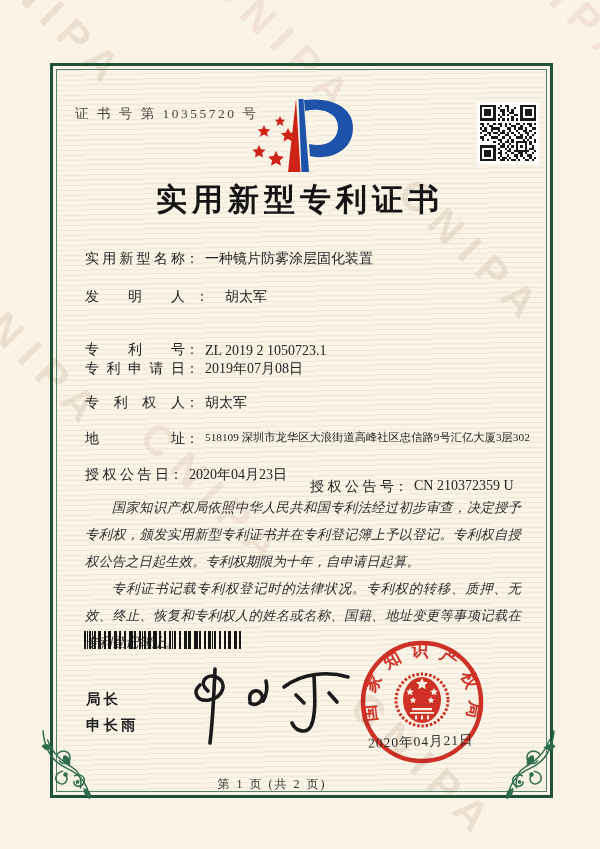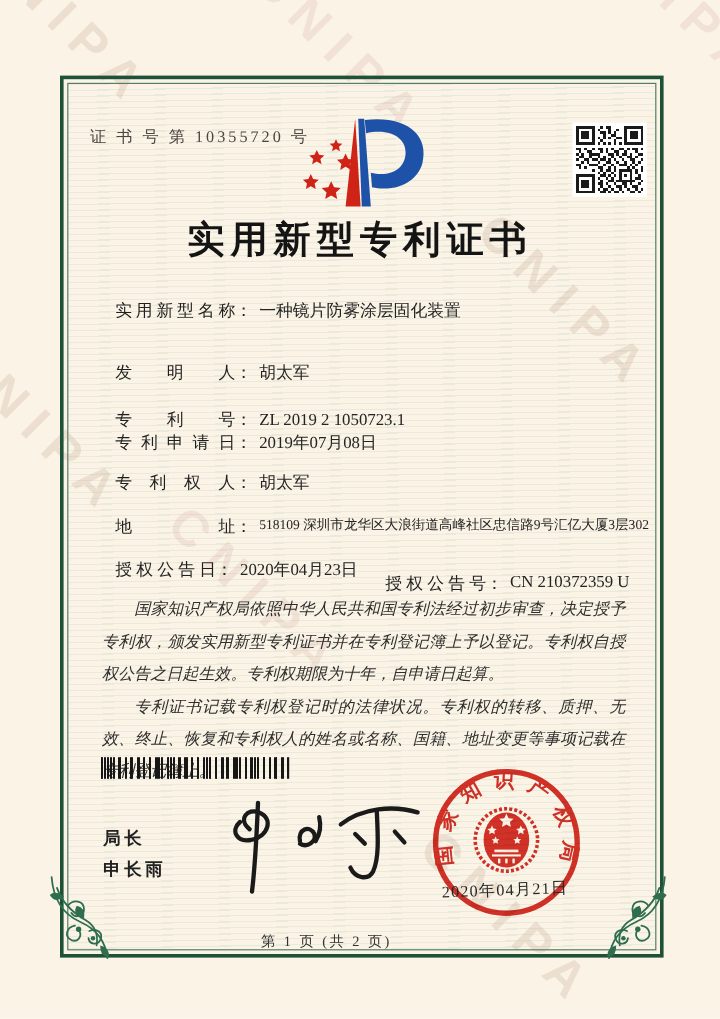--- a/index.html
+++ b/index.html
@@ -50,21 +50,21 @@
   .title{
     position:absolute; left:0; top:179px; width:600px;
     text-align:center; font-size:31px; font-weight:bold; color:#141414;
     letter-spacing:5px;
   }
 
   
   .field-row{ position:absolute; left:85px; width:460px; height:20px;
               font-size:14px; color:#242424; display:flex; }
   .f-label{ display:inline-block; width:100px; text-align:justify;
-            text-align-last:justify; color:#1f1f1f;margin-left:11px; }
+            text-align-last:justify; color:#1f1f1f; }
   .f-colon{ display:inline-block; }
   .f-value{ display:inline-block; margin-left:6px; white-space:nowrap; }
   .f-value-small{ font-size:11.3px; letter-spacing:0; margin-left:6px; white-space:nowrap; }
   .grant-cell{ display:flex; }
   .grant-cell .f-label{ width:84px; }
   .gc2{ position:absolute; left:225px; top:12px; }
 
   
   .body-text{
     position:absolute; left:85px; top:494px; width:436px;
@@ -182,21 +182,21 @@
     </svg>
   </div>
 
   <div class="title">实用新型专利证书</div>
 
   <div class="field-row" style="top:250px;">
     <span class="f-label">实用新型名称</span>
       <span class="f-colon">：</span>
     <span class="f-value">一种镜片防雾涂层固化装置</span>
   </div>
-  <div class="field-row" style="top:302px;">
+  <div class="field-row" style="top:288px;gap:10px;">
     <span class="f-label">发明人</span>
       <span class="f-colon">：</span>
     <span class="f-value">胡太军</span>
   </div>
   <div class="field-row" style="top:339px;align-items:flex-end;">
     <span class="f-label">专利号</span>
       <span class="f-colon">：</span>
     <span class="f-value">ZL 2019 2 1050723.1</span>
   </div>
   <div class="field-row" style="top:358px;align-items:flex-end;">

